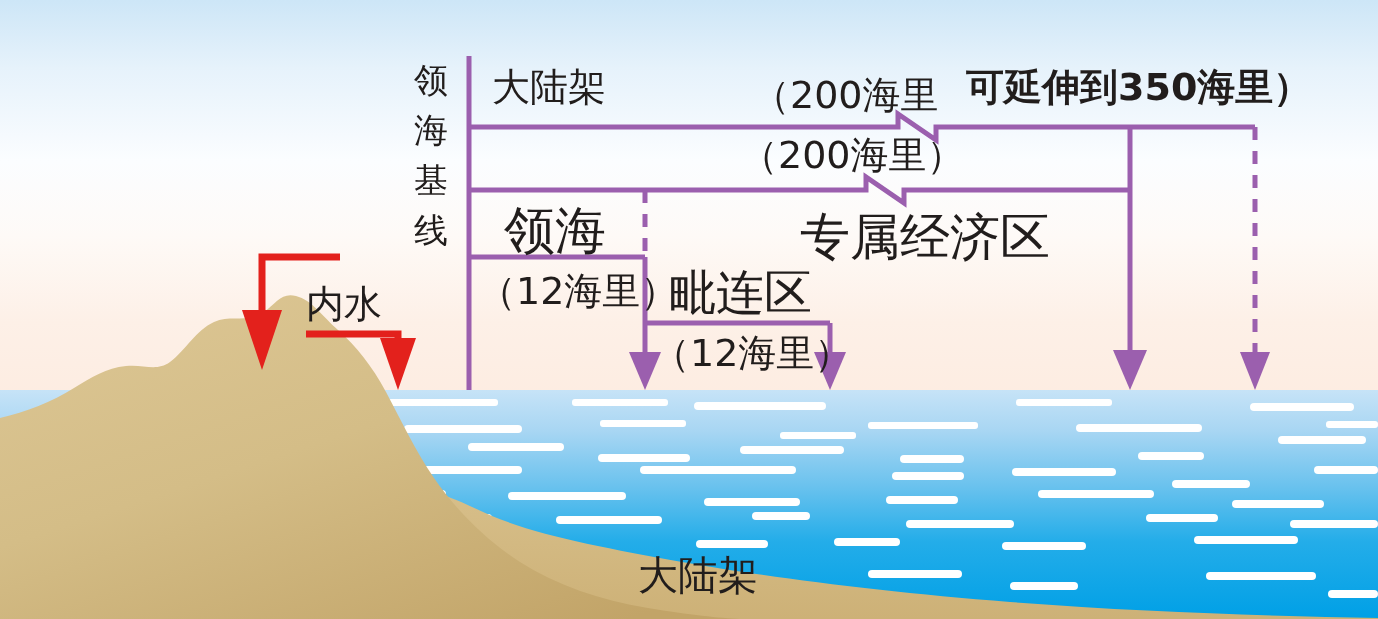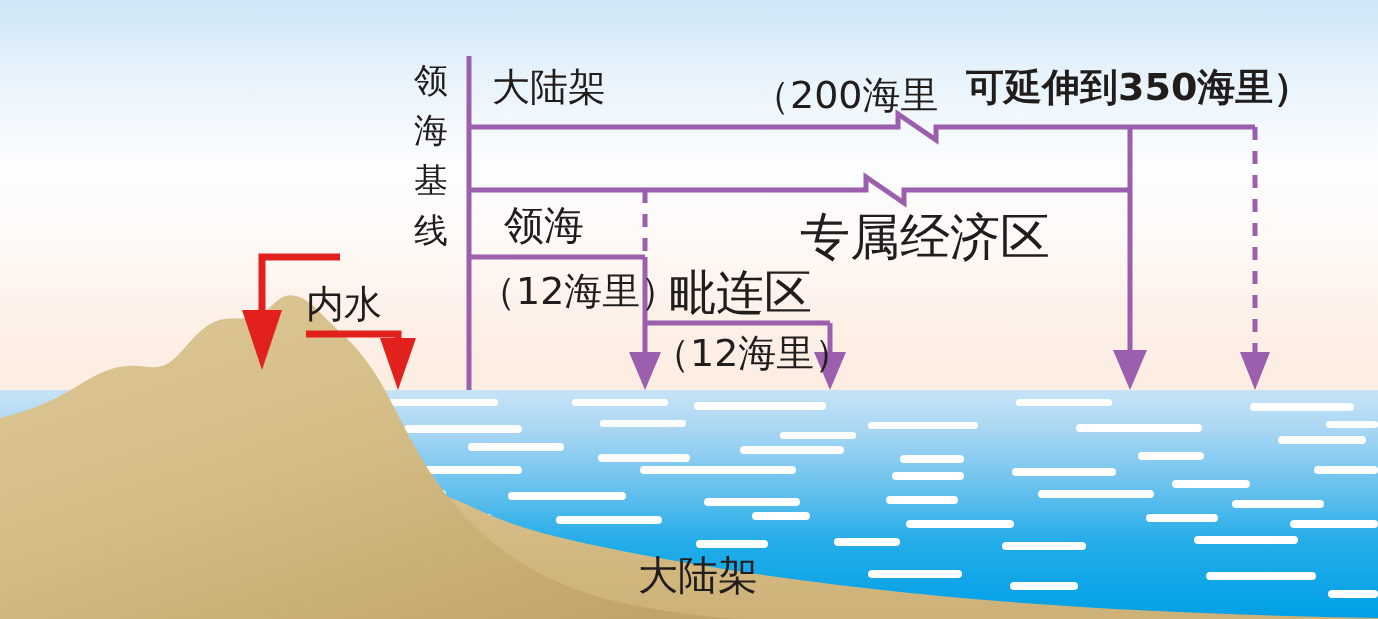--- a/index.html
+++ b/index.html
@@ -56,21 +56,21 @@
     text-align: center;
     white-space: normal;
     letter-spacing: 0;
   }
   #label-baseline span { display: block; }
 
   #label-shelf-top   { left: 492px;  top: 68px;  font-size: 38px; }
   #label-nm200a      { left: 736px;  top: 76px;  font-size: 38px; margin-left: 16px; }
   #label-extend350   { left: 966px;  top: 68px;  font-size: 38px; font-weight: bold; }
   #label-nm200b      { left: 740px;  top: 136px; font-size: 38px; }
-  #label-territorial { left: 504px;  top: 205px; font-size: 40px; }
+  #label-territorial { left: 504px;  top: 205px; font-size: 51px; }
   #label-eez         { left: 800px;  top: 212px; font-size: 50px; }
   #label-nm12a       { left: 478px;  top: 272px; font-size: 38px; }
   #label-contiguous  { left: 668px;  top: 268px; font-size: 48px; }
   #label-nm12b       { left: 652px;  top: 334px; font-size: 38px; }
   #label-landterr    { left: 182px;  top: 211px; font-size: 38px; }
   #label-innerwater  { left: 306px;  top: 288px; font-size: 38px; font-family: Liberation Mono, monospace; }
   #label-shelf-bot   { left: 638px;  top: 555px; font-size: 40px; }
 </style>
 </head>
 <body>
@@ -220,20 +220,21 @@
     <span>基</span>
     <span>线</span>
   </div>
 
   <div class="lbl lbl-cjk" id="label-shelf-top">大陆架</div>
 
   <div class="lbl lbl-cjk" id="label-nm200a">（200海里</div>
 
   <div class="lbl lbl-cjk" id="label-extend350">可延伸到350海里）</div>
 
+  <div class="lbl lbl-cjk" id="label-nm200b">（200海里）</div>
 
   <div class="lbl lbl-cjk" id="label-territorial">领海</div>
 
   <div class="lbl lbl-cjk" id="label-eez">专属经济区</div>
 
   <div class="lbl lbl-cjk" id="label-nm12a">（12海里）</div>
 
   <div class="lbl lbl-cjk" id="label-contiguous">毗连区</div>
 
   <div class="lbl lbl-cjk" id="label-nm12b">（12海里）</div>

